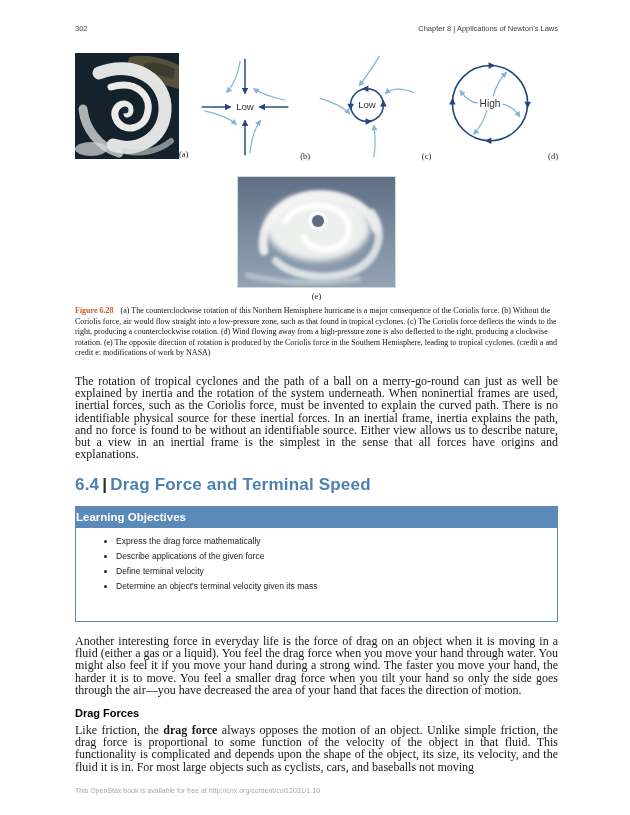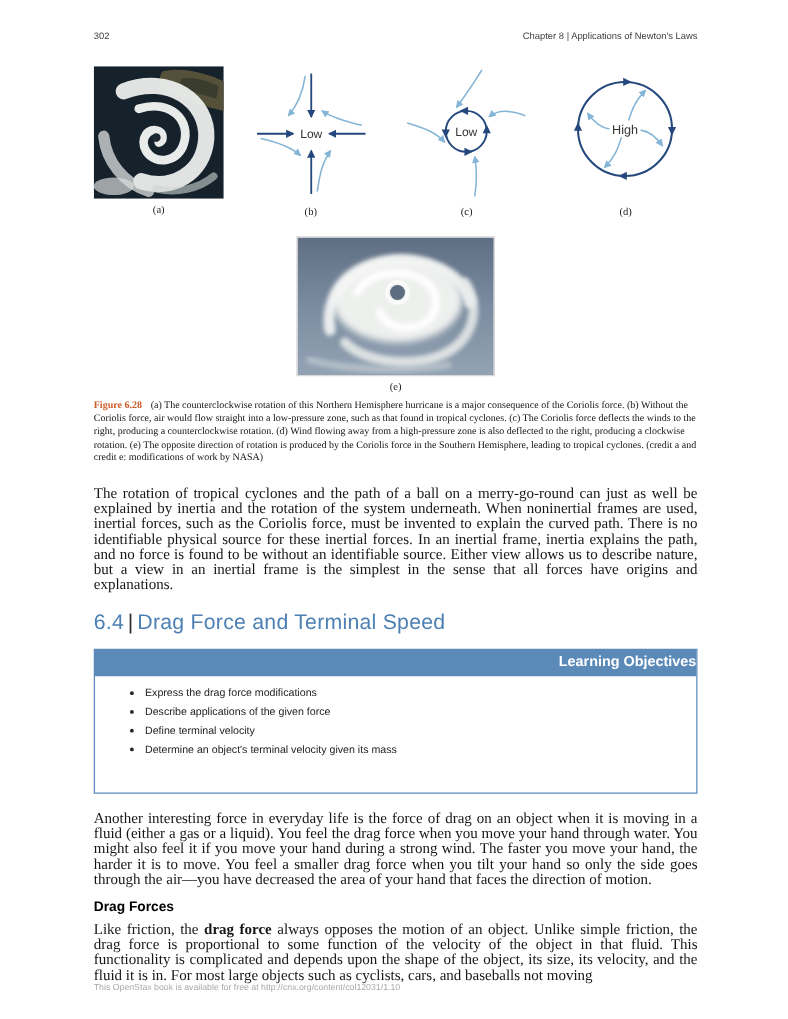--- a/index.html
+++ b/index.html
@@ -17,47 +17,47 @@
   .header {
     display: flex; justify-content: space-between;
     font-family: "Liberation Sans", sans-serif;
     font-size: 7.5px; color: #3d3d3d;
   }
   .figure-block { margin-top: 20px; }
   .panel-row {
     display: flex; justify-content: space-between; align-items: flex-start;
     width: 483px;
   }
-  .panel { display: flex; flex-direction: column; align-items: center; }
+  .panel { display: flex; align-items: flex-end; }
   .panel-label {
     font-size: 8.5px; color: #222; margin-top: 3px; text-align: center;
     font-family: "Liberation Serif", serif;
   }
   .panel-e { margin-top: 15px; display: flex; flex-direction: column; align-items: center; }
   .photo-e-frame { border: 1px solid #d8d8d8; line-height: 0; }
   .caption {
     margin-top: 5px; width: 483px;
     font-size: 8px; line-height: 10.6px; color: #111;
   }
   .cap-label { color: #cc5a28; font-weight: bold; margin-right: 7px; }
   p.body {
     width: 483px; font-size: 12px; line-height: 12.2px;
     text-align: justify; color: #161616;
   }
   .p1 { margin-top: 16px; }
   .section-heading {
     margin-top: 15px;
     font-family: "Liberation Sans", sans-serif;
-    font-size: 17px; font-weight: normal; letter-spacing: 0.2px;
+    font-size: 17px; font-weight: bold; letter-spacing: 0.2px;
   }
   .section-heading .num, .section-heading .stitle { color: #4d80b3; }
   .section-heading .bar { color: #2b2b2b; padding: 0 3px; }
   .lo-box { margin-top: 11px; width: 483px; border: 1px solid #5b8ab9; }
   .lo-header {
-    background: #5b8ab9; color: #ffffff; text-align: right;
+    background: #5b8ab9; color: #ffffff; text-align: left;
     font-family: "Liberation Sans", sans-serif;
     font-size: 11.5px; font-weight: bold;
     padding: 4px 0 5px 0;
   }
   .lo-body {
     font-family: "Liberation Sans", sans-serif;
     padding: 9px 12px 11px 10px; font-size: 8.5px; color: #222;
   }
   .lo-intro { margin-bottom: 8px; }
   .lo-body ul { list-style: disc; padding-left: 30px; }
@@ -211,21 +211,21 @@
   <p class="body p1">The rotation of tropical cyclones and the path of a ball on a merry-go-round can just as well be explained by inertia and the rotation of the system underneath. When noninertial frames are used, inertial forces, such as the Coriolis force, must be invented to explain the curved path. There is no identifiable physical source for these inertial forces. In an inertial frame, inertia explains the path, and no force is found to be without an identifiable source. Either view allows us to describe nature, but a view in an inertial frame is the simplest in the sense that all forces have origins and explanations.</p>
 
   <h1 class="section-heading">
     <span class="num">6.4</span><span class="bar">|</span><span class="stitle">Drag Force and Terminal Speed</span>
   </h1>
 
   <div class="lo-box">
     <div class="lo-header">Learning Objectives</div>
     <div class="lo-body">
       <ul>
-        <li>Express the drag force modifications</li>
+        <li>Express the drag force mathematically</li>
         <li>Describe applications of the given force</li>
         <li>Define terminal velocity</li>
         <li>Determine an object's terminal velocity given its mass</li>
       </ul>
     </div>
   </div>
 
   <p class="body p2">Another interesting force in everyday life is the force of drag on an object when it is moving in a fluid (either a gas or a liquid). You feel the drag force when you move your hand through water. You might also feel it if you move your hand during a strong wind. The faster you move your hand, the harder it is to move. You feel a smaller drag force when you tilt your hand so only the side goes through the air—you have decreased the area of your hand that faces the direction of motion.</p>
 
   <h2 class="subsection-heading">Drag Forces</h2>

